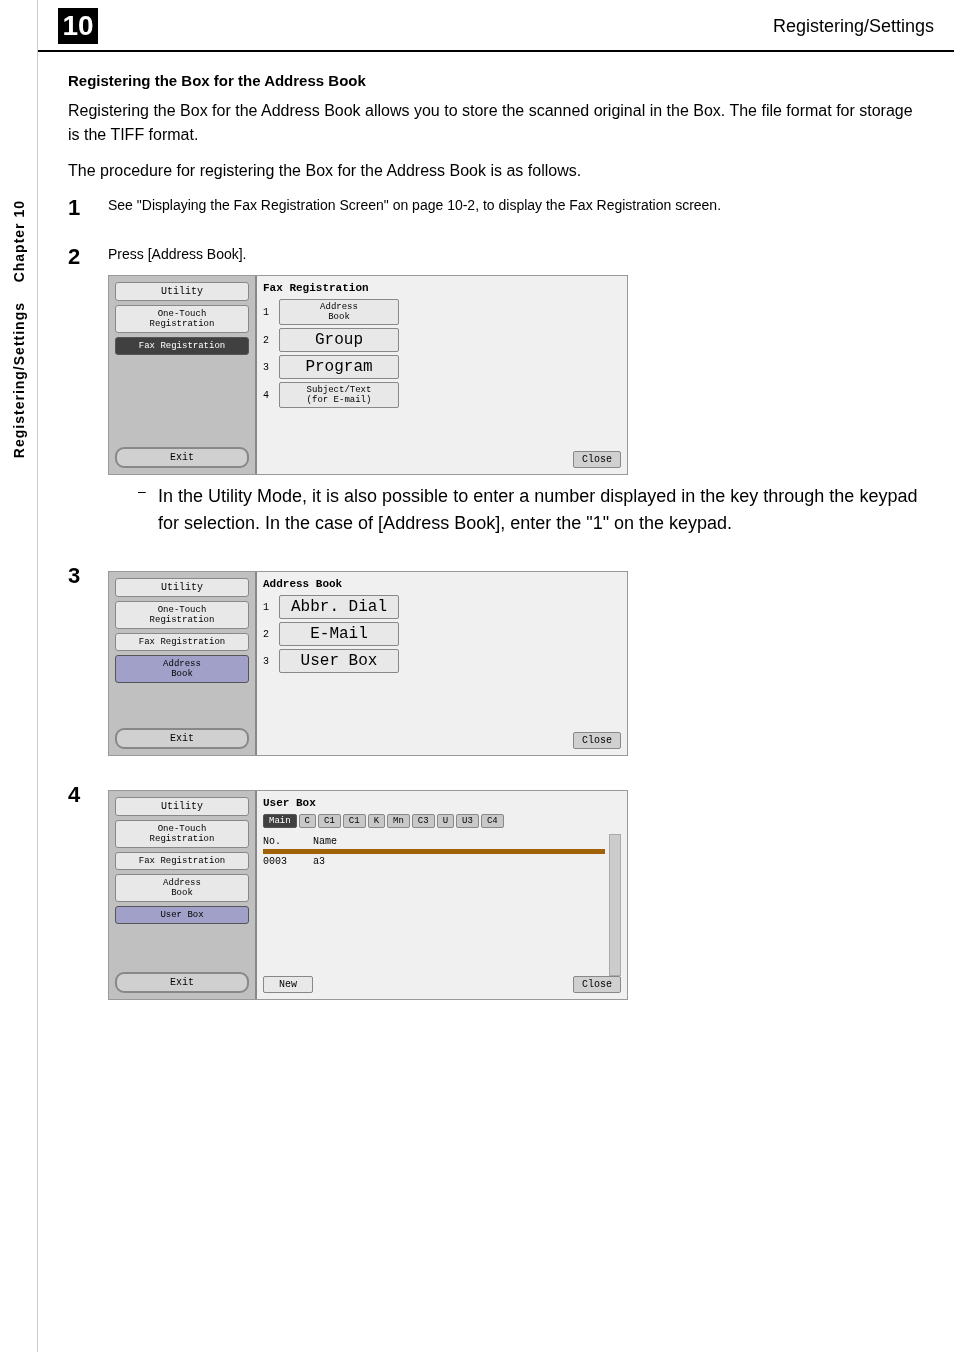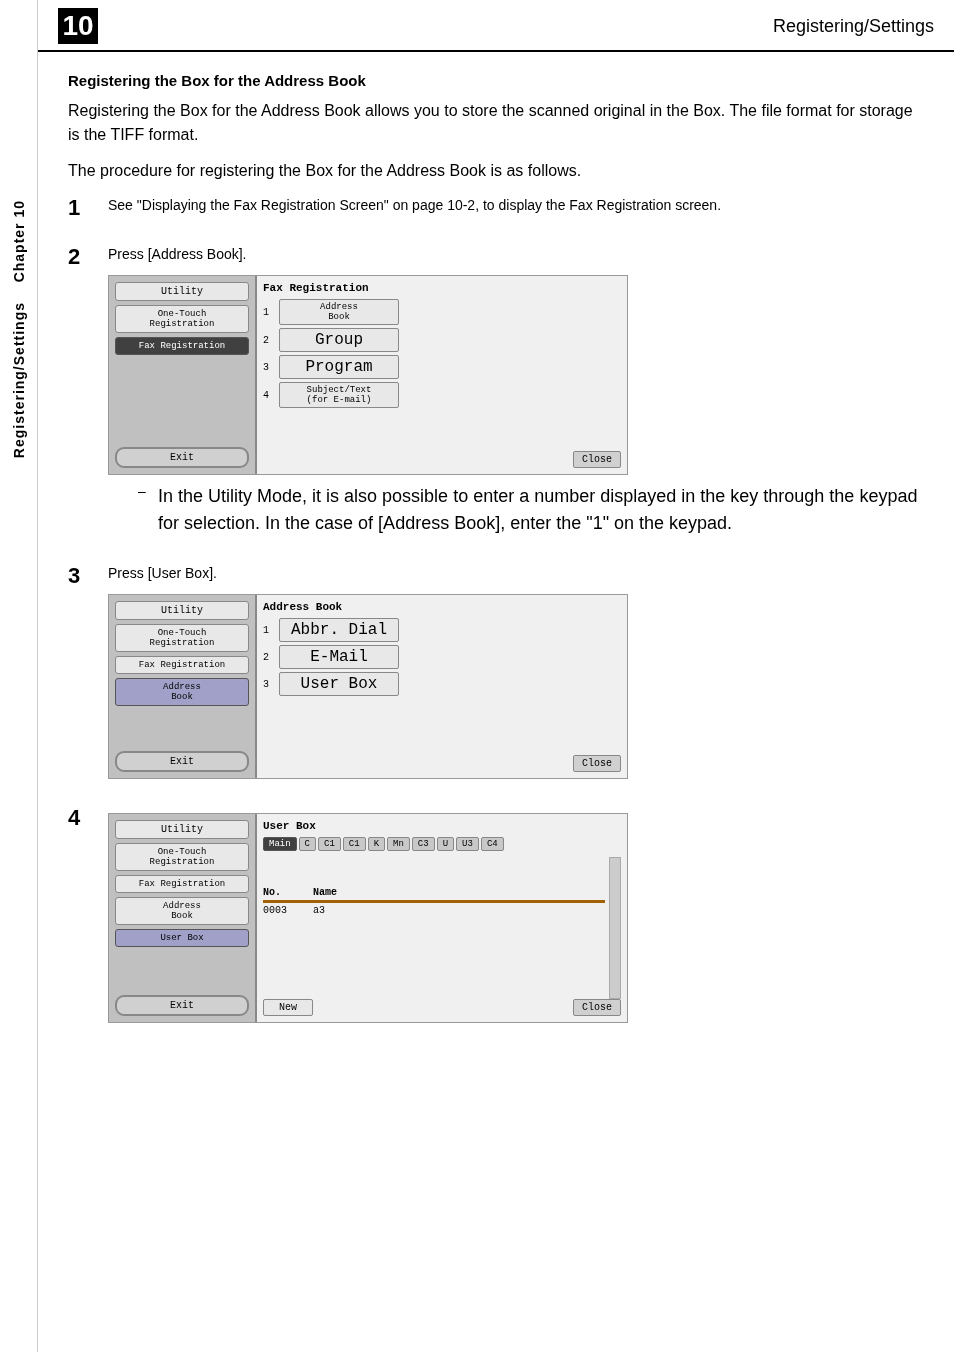--- a/index.html
+++ b/index.html
@@ -281,26 +281,25 @@
       font-size: 9px;
       font-family: 'Courier New', monospace;
     }
     .ui-toolbar-btn-active {
       background: #404040;
       color: #fff;
       border: 1px solid #555;
     }
     .ui-table-header {
       display: flex;
-      border-bottom: 3px solid #a16207;
+      border-bottom: 5px solid #a16207;
       font-size: 10px;
       font-family: 'Courier New', monospace;
       padding: 2px 0;
-      font-weight: bold;
-      margin-top: 28px;
+      font-weight: normal;
     }
     .ui-table-row {
       display: flex;
       font-size: 10px;
       font-family: Liberation Mono, monospace;
       padding: 2px 0;
     }
     .ui-col-no { min-width: 50px; }
     .ui-col-name { flex: 1; }
     .ui-table-scrollbar {
@@ -419,21 +418,20 @@
           <div class="sub-bullet">
             <div class="sub-bullet-dash">–</div>
             <div class="sub-bullet-text">In the Utility Mode, it is also possible to enter a number displayed in the key through the keypad for selection. In the case of [Address Book], enter the "1" on the keypad.</div>
           </div>
         </div>
       </div>
 
       <div class="step">
         <div class="step-num">3</div>
         <div class="step-content">
-          <div class="step-text">Press [User Box].</div>
 
           <div class="ui-screenshot" style="height:185px;">
             <div class="ui-left-panel">
               <div class="ui-btn">Utility</div>
               <div class="ui-btn" style="font-size:9px;">One-Touch<br>Registration</div>
               <div class="ui-btn" style="font-size:9px;">Fax Registration</div>
               <div class="ui-btn ui-btn-active" style="font-size:9px;">Address<br>Book</div>
               <div class="ui-exit-btn">Exit</div>
             </div>
             <div class="ui-right-panel">

